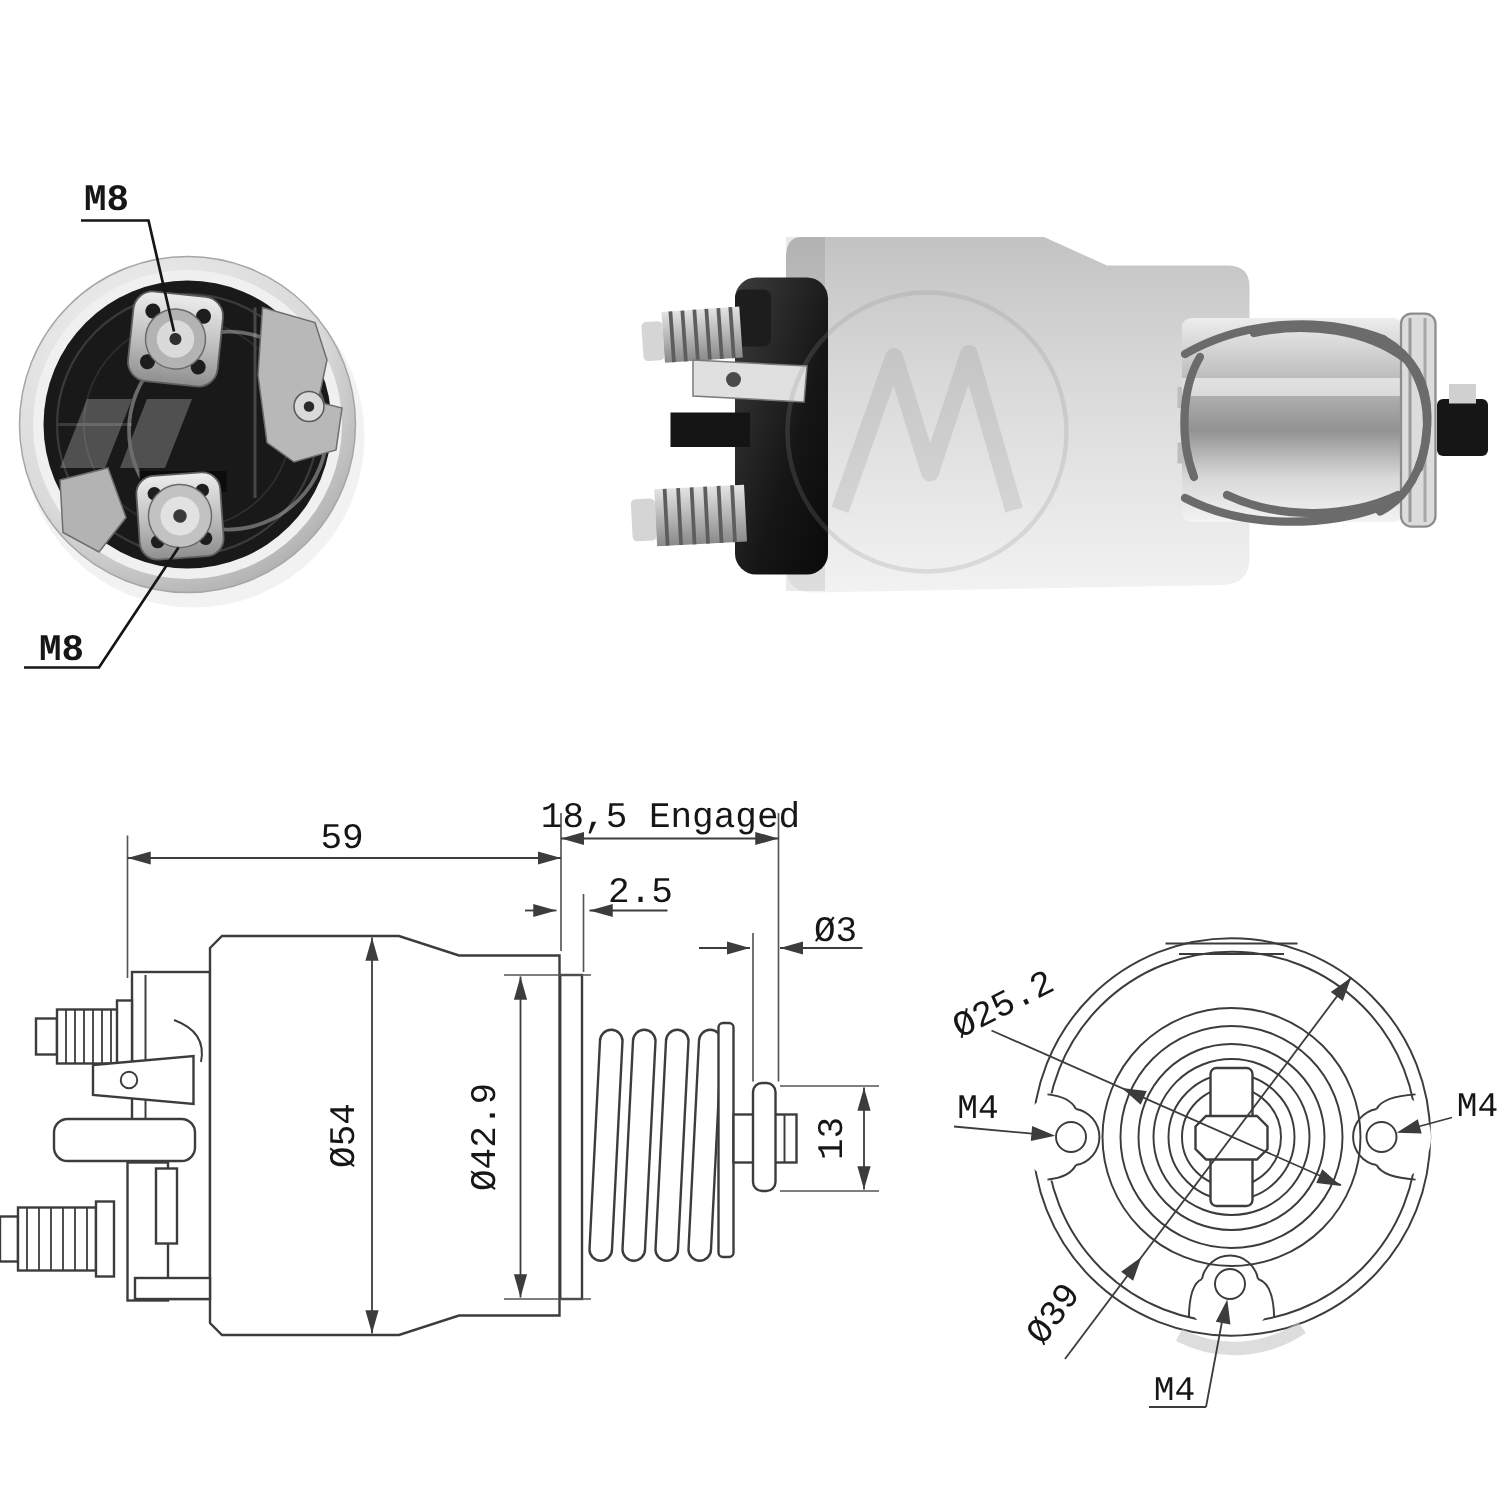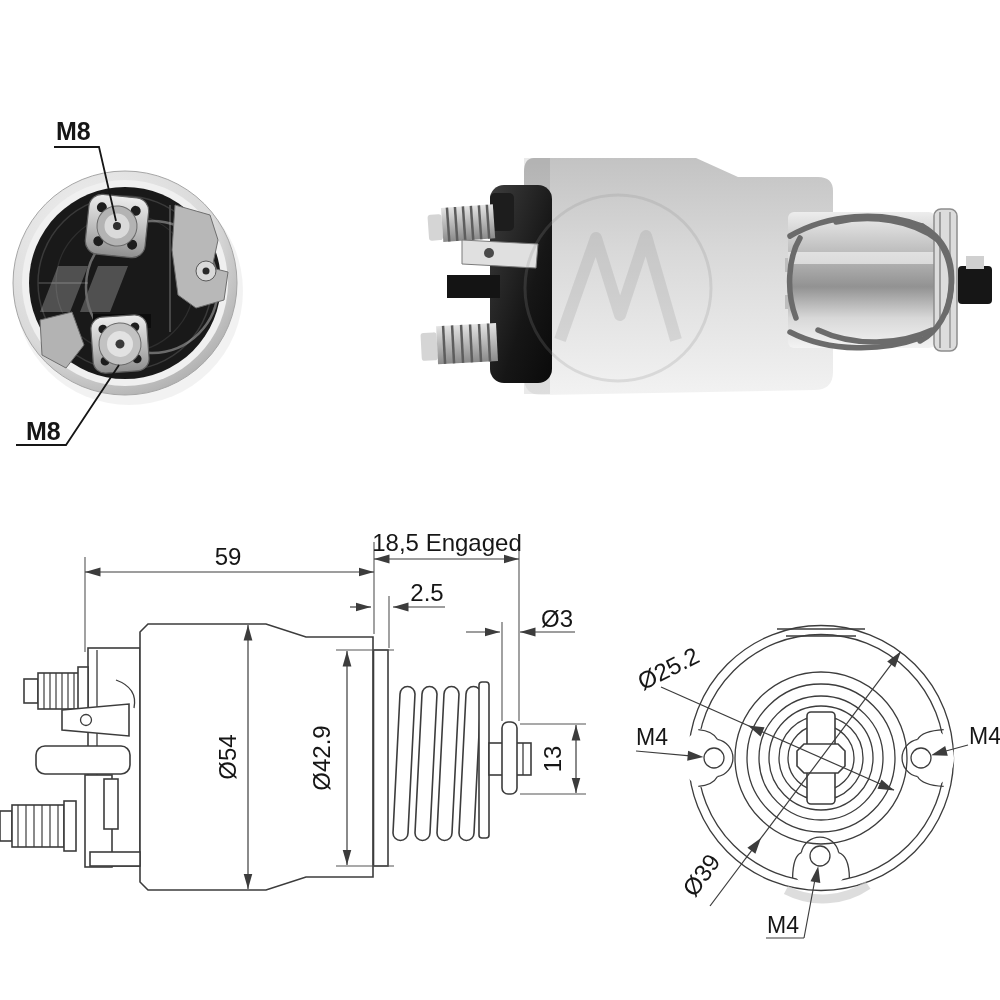--- a/index.html
+++ b/index.html
@@ -1,18 +1,18 @@
 <!DOCTYPE html>
 <html><head>
 <meta charset="utf-8">
 <style>
   html,body{margin:0;padding:0;background:#fff;}
   .canvas{
     position:relative;width:1000px;height:1000px;background:#ffffff;
-    font-family:Liberation Sans, sans-serif;overflow:hidden;
+    font-family:Liberation Mono, monospace;overflow:hidden;
   }
   svg{position:absolute;inset:0;}
   text{fill:#161616;}
   .dim{font-size:24px;}
   .m8{font-size:25px;font-weight:bold;}
   .m4{font-size:23px;}
   .outline{fill:#ffffff;stroke:#3c3c3c;stroke-width:1.6;}
   .thin{fill:none;stroke:#3c3c3c;stroke-width:1.3;}
   .ext{fill:none;stroke:#555;stroke-width:1.1;}
   .dimline{fill:none;stroke:#3c3c3c;stroke-width:1.2;}

